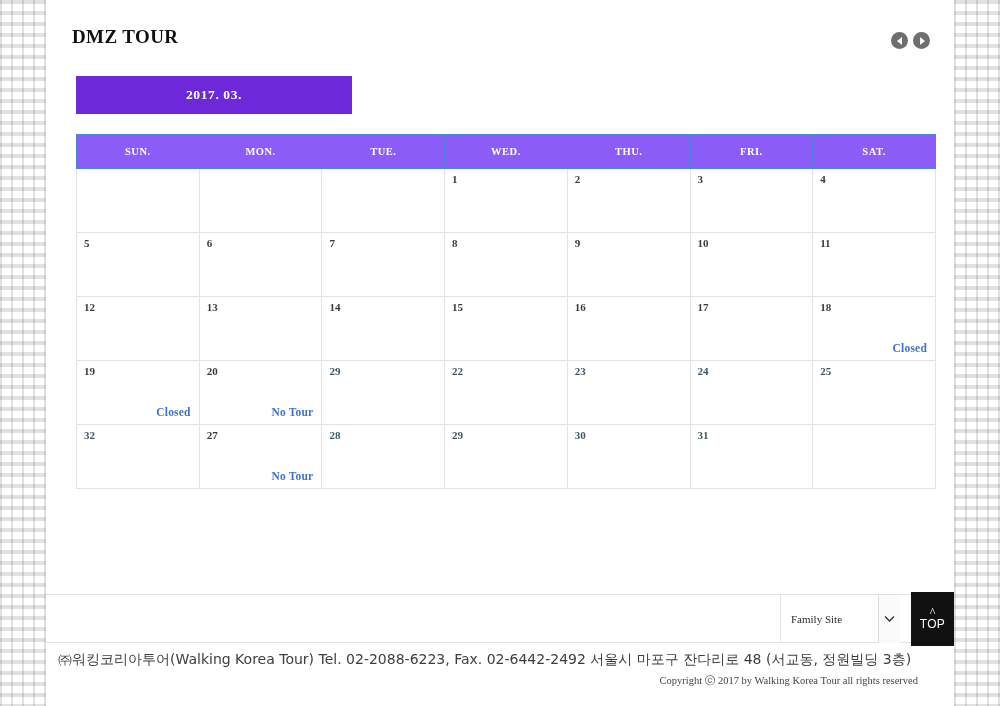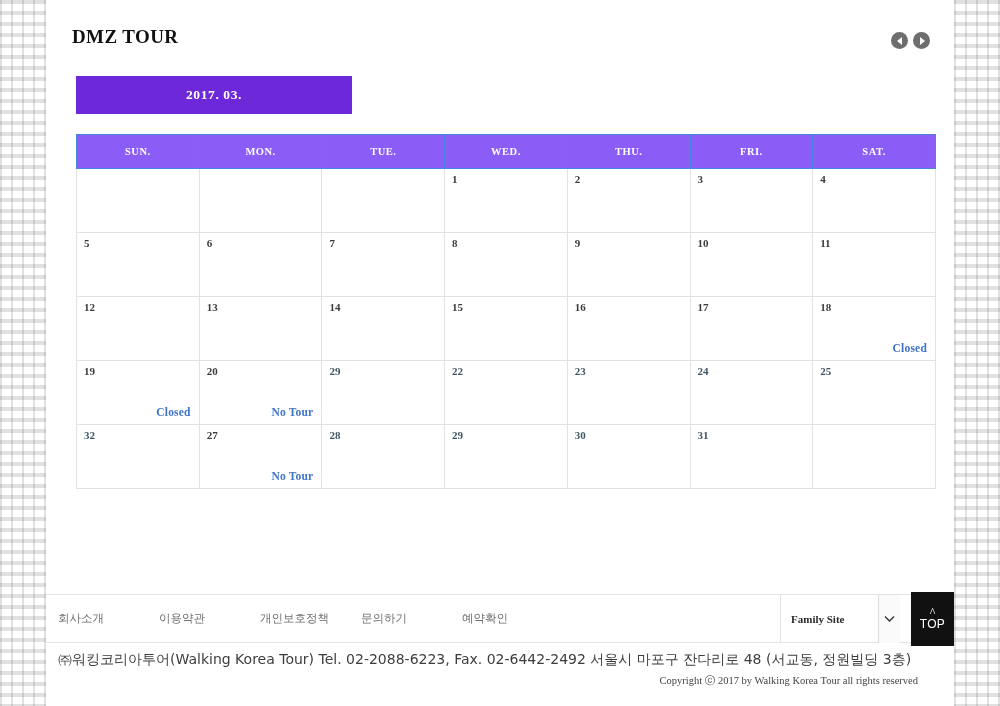--- a/index.html
+++ b/index.html
@@ -106,21 +106,21 @@
   .footer-links { display:flex; padding-left:12px; }
   .footer-links a {
     color:#6d6d6d; font-size:11.5px; text-decoration:none;
     font-family:"DejaVu Sans", sans-serif;
     width:101px; display:block;
   }
   .family-site {
     position:absolute; right:54px; top:0; height:48px;
     width:120px;
     border-left:1px solid #e3e3e3;
-    display:flex; align-items:center;font-weight:bold;
+    display:flex; align-items:center;
   }
   .family-site .label {
     font-size:11px; color:#2b2b2b; padding-left:10px; flex:1;
   }
   .family-site .chev {
     width:22px; height:48px; border-left:1px solid #dcdcdc;
     display:flex; align-items:center; justify-content:center;
     background:#fafafa; color:#333; font-size:11px;
   }
   .top-btn {
@@ -299,27 +299,20 @@
               <div class="daynum">31</div>
               <div class="status open">20 Open</div>
             </td>
             <td class="empty"></td>
           </tr>
         </tbody>
     </table>
   </div>
 
   <div class="footer-bar">
-    <div class="footer-links">
-      <a href="#">회사소개</a>
-      <a href="#">이용약관</a>
-      <a href="#">개인보호정책</a>
-      <a href="#">문의하기</a>
-      <a href="#">예약확인</a>
-    </div>
     <div class="family-site">
       <span class="label">Family Site</span>
       <span class="chev">
         <svg width="11" height="8" viewBox="0 0 11 8">
             <path d="M1 1.5 L5.5 6 L10 1.5" fill="none" stroke="#333" stroke-width="1.4"></path>
           </svg>
       </span>
     </div>
     <div class="top-btn">
       <span class="caret">^</span>

